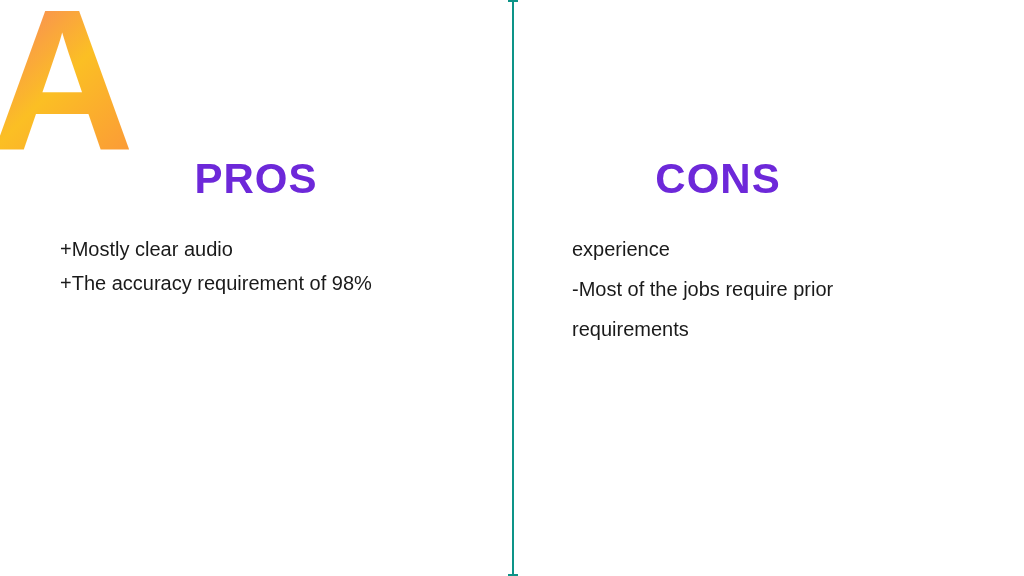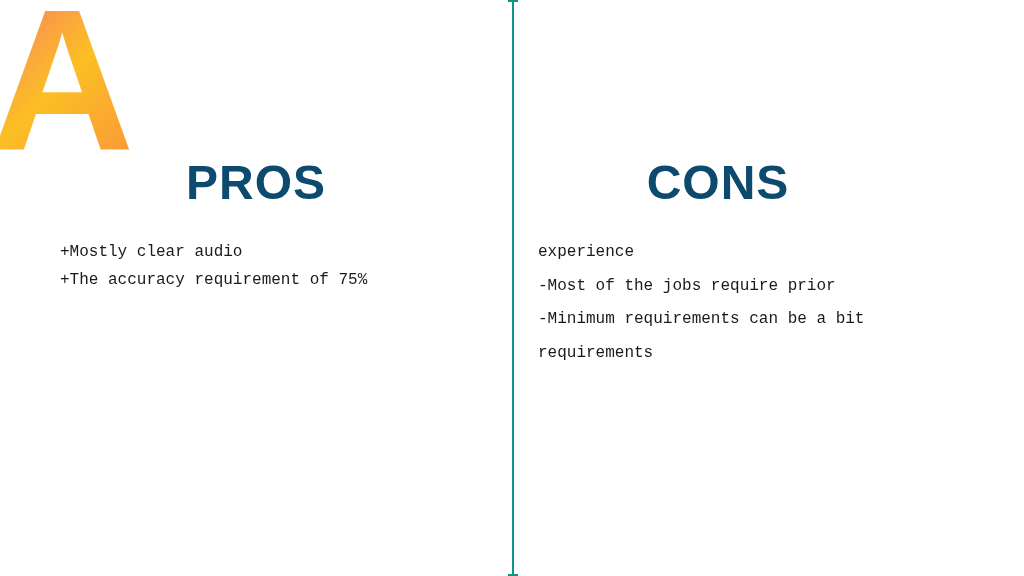--- a/index.html
+++ b/index.html
@@ -83,42 +83,41 @@
       width: 512px;
       padding: 0 60px;
       display: flex;
       flex-direction: column;
       align-items: center;
       padding-top: 155px;
     }
 
     .cons-section {
       width: 412px;
-      padding: 0 26px;
+      padding: 0 60px;
       display: flex;
       flex-direction: column;
       align-items: center;
       padding-top: 155px;
     }
 
     .section-title {
-      font-size: 48px;
+      font-size: 42px;
       font-weight: bold;
-      color: #0c4a6e;
+      color: #6d28d9;
       margin-bottom: 30px;
       letter-spacing: 1px;
     }
 
     .section-body {
       width: 100%;
-      font-size: 16px;
+      font-size: 20px;
       color: #1a1a1a;
       line-height: 1.6;
       text-align: justify;
-      font-family: Liberation Mono, monospace;
     }
 
     .pros-body {
       text-align: left;
     }
 
     .pros-body p {
       margin-bottom: 2px;
     }
 
@@ -138,27 +137,26 @@
 </div>
 
 <div class="divider"></div>
 
 <div class="content">
 
   <div class="pros-section">
     <h2 class="section-title">PROS</h2>
     <div class="section-body pros-body">
       <p>+Mostly clear audio</p>
-      <p>+The  accuracy  requirement  of  75%</p>
+      <p>+The  accuracy  requirement  of  98%</p>
     </div>
   </div>
 
   <div class="cons-section">
     <h2 class="section-title">CONS</h2>
     <div class="section-body cons-body">
       <p>experience</p>
       <p>-Most  of  the  jobs  require  prior</p>
-      <p>-Minimum  requirements  can  be  a  bit</p>
       <p>requirements</p>
     </div>
   </div>
 
 </div>
 
 </body></html>

